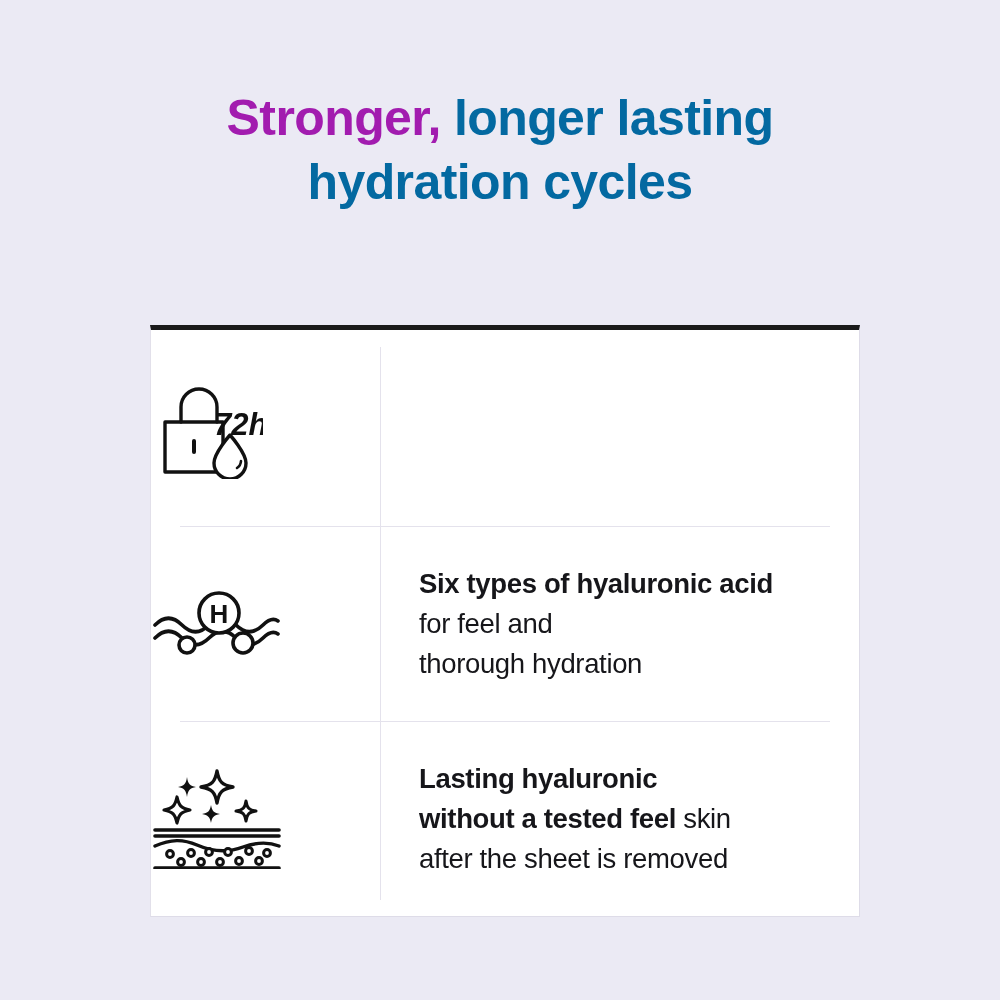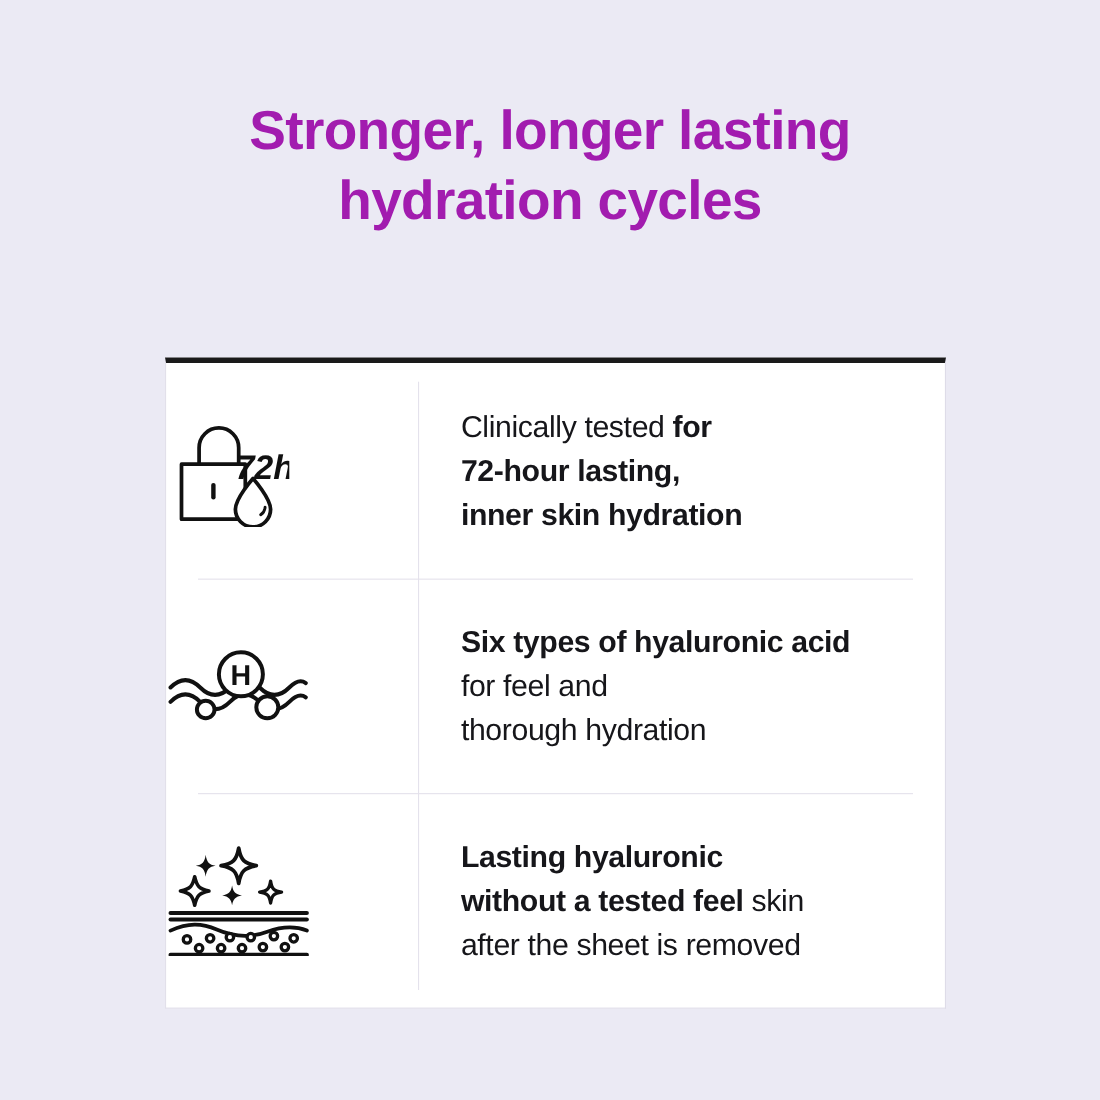--- a/index.html
+++ b/index.html
@@ -24,21 +24,21 @@
     left: 0;
     top: 86px;
     width: 1000px;
     text-align: center;
     font-size: 50px;
     line-height: 64px;
     font-weight: bold;
     letter-spacing: -0.6px;
   }
   .headline .hl-dark  { color: #a21caf; }
-  .headline .hl-blue  { color: #a21caf; }
+  .headline .hl-blue  { color: #0369a1; }
 
   
   .feature-box {
     position: absolute;
     left: 150px;
     top: 325px;
     width: 710px;
     height: 592px;
     background: #ffffff;
     border-top: 5px solid #1a1a1a;
@@ -134,27 +134,20 @@
 
           <path d="M14 45 H72 V95 H14 Z"></path>
 
           <path d="M43 64 V75" stroke-width="4"></path>
 
           <text x="63" y="58" font-family="'Liberation Sans', sans-serif" font-size="31" font-weight="bold" font-style="italic" fill="#111111" stroke="none">72h</text>
 
           <path d="M79 58 C79 58 63 76 63 86 A16 16 0 0 0 95 86 C95 76 79 58 79 58 Z" fill="#ffffff"></path>
           <path d="M86 91 A9 9 0 0 0 90 84" stroke-width="2.6"></path>
         </svg>
-      </div>
-      <div class="text-cell">
-        <div class="feat-text">
-          <div><span class="reg">Clinically tested </span><b>for</b></div>
-          <div><b>72-hour lasting,</b></div>
-          <div><b>inner skin hydration</b></div>
-        </div>
       </div>
     </div>
 
     <div class="feature-row">
       <div class="icon-cell">
         <svg class="icon-svg" width="130" height="82" viewBox="0 0 130 82" fill="none" stroke="#111111" stroke-width="3.6" stroke-linecap="round" stroke-linejoin="round">
 
           <path d="M4 42 C13 33 22 33 31 42 C40 51 49 51 58 42 C67 33 76 33 85 42 C94 51 103 51 112 42 C118 36 123 35 127 38"></path>
 
           <path d="M4 55 C13 46 22 46 31 55 C40 64 49 64 58 55 C67 46 76 46 85 55 C94 64 103 64 112 55 C118 49 123 48 127 51"></path>

